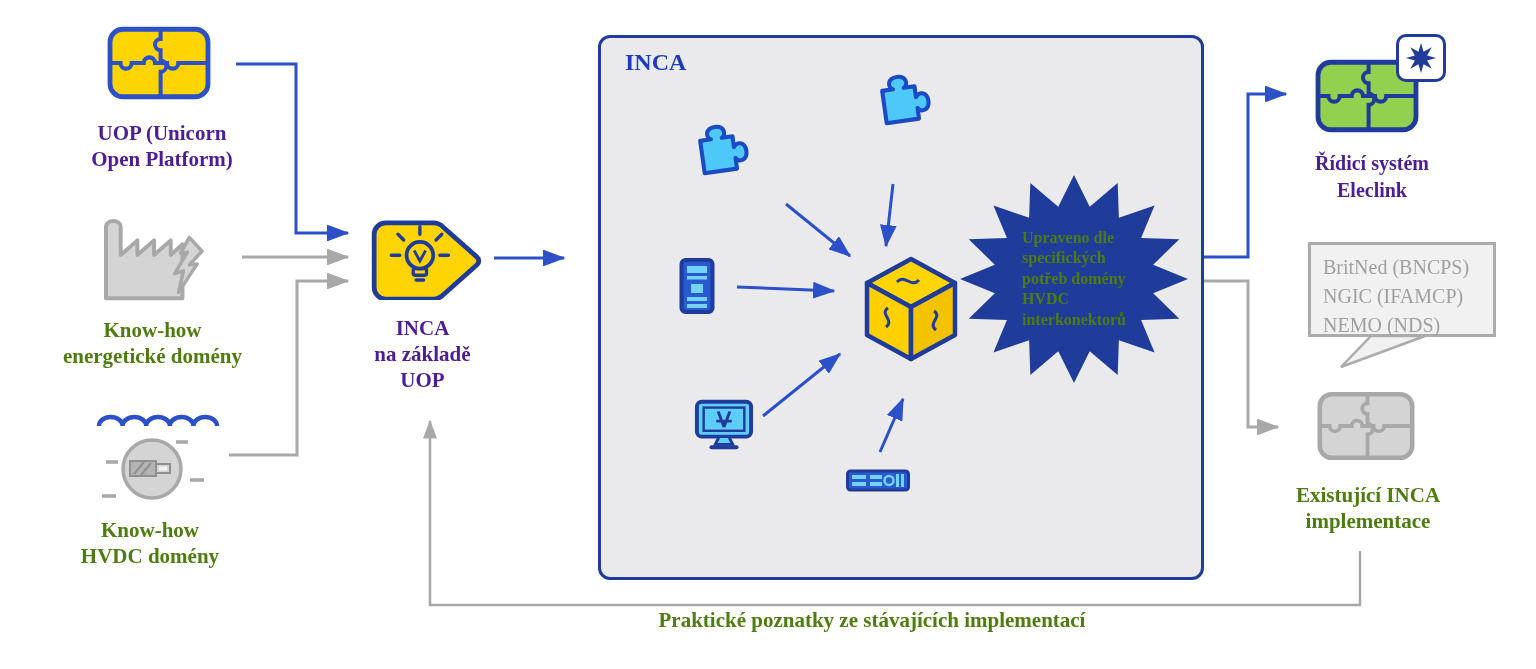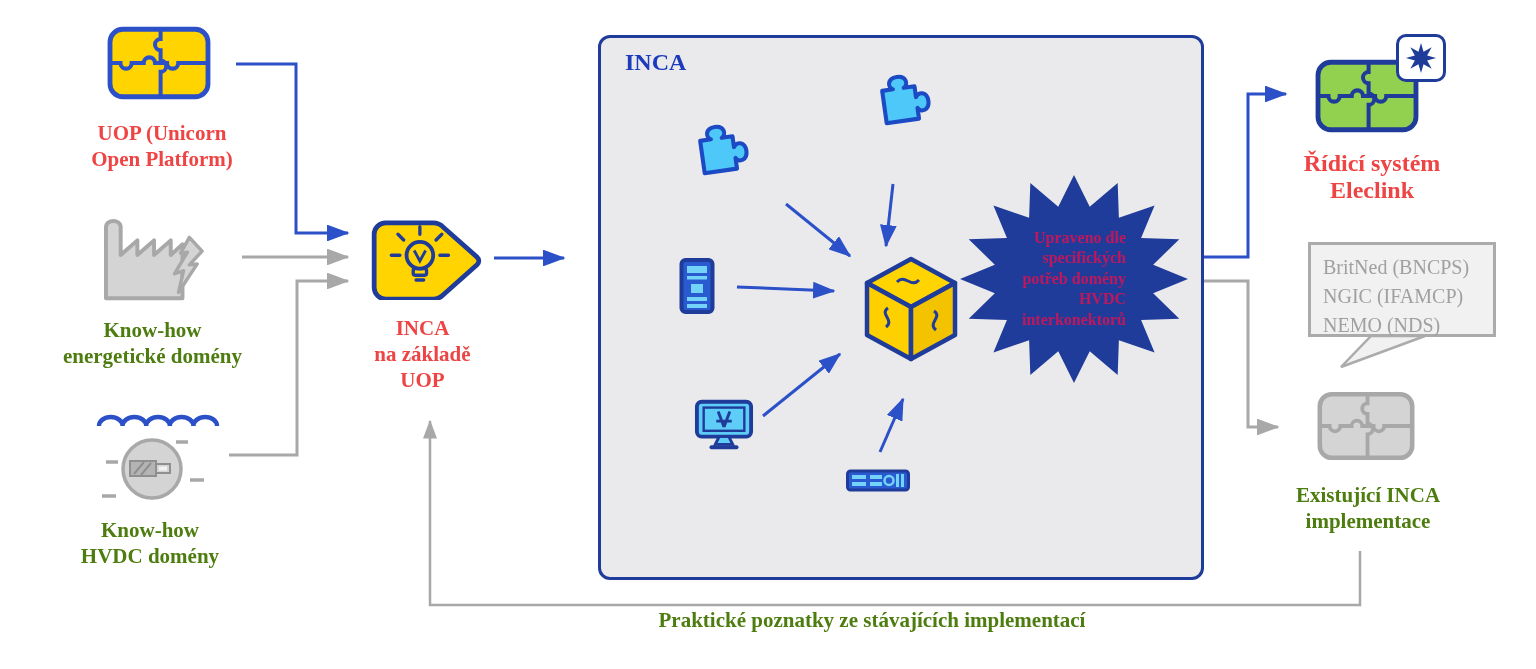--- a/index.html
+++ b/index.html
@@ -2,36 +2,36 @@
 <html><head>
 <meta charset="utf-8">
 <style>
   html,body{margin:0;padding:0;background:#ffffff;}
   .stage{
     position:relative;width:1536px;height:669px;background:#ffffff;overflow:hidden;
     font-family:Liberation Serif, serif;
   }
   .lbl{
     position:absolute;text-align:center;font-weight:bold;white-space:pre-line;
-    font-size:21px;line-height:26px;color:#ef4444;
+    font-size:21px;line-height:26px;color:#4c1d95;
   }
   .lbl.gray{color:#4d7c0f;}
   .inca-box{
     position:absolute;left:598px;top:35px;width:606px;height:545px;
     background:#eaeaed;border:3px solid #203c9a;border-radius:12px;box-sizing:border-box;z-index:1;
   }
   .box-title{
     position:absolute;left:24px;top:11px;font-size:24px;font-weight:bold;color:#1d3cbb;
   }
   .overlay{position:absolute;left:0;top:0;z-index:5;}
   .icon{position:absolute;z-index:10;}
   .starburst{position:absolute;left:958px;top:173px;width:232px;height:212px;z-index:4;}
   .starburst-text{
     position:absolute;inset:0;display:flex;align-items:center;justify-content:center;
-    text-align:right;color:#be185d;font-weight:bold;font-size:16px;line-height:20.5px;
+    text-align:left;color:#4d7c0f;font-weight:bold;font-size:16px;line-height:20.5px;
     white-space:pre-line;z-index:11;
   }
   .bubble{
     position:absolute;left:1308px;top:242px;width:188px;height:95px;box-sizing:border-box;
     background:#f1f1f1;border:3px solid #ababab;z-index:6;
   }
   .bubble-text{
     padding:8px 12px 0 12px;font-size:20px;line-height:29px;color:#a0a0a0;white-space:pre-line;
   }
   .badge{
@@ -213,21 +213,21 @@
       <rect x="5" y="5" width="122" height="84" rx="16" fill="#92d050" stroke="#203c9a" stroke-width="6"></rect>
       <path d="M68,5 v12 a7,7 0 0 0 0,14 v13 a7,7 0 0 1 0,14 v31" fill="none" stroke="#203c9a" stroke-width="5"></path>
       <path d="M5,47 h13 a7,7 0 0 0 14,0 h15 a7,7 0 0 1 14,0 h15 a7,7 0 0 0 14,0 h37" fill="none" stroke="#203c9a" stroke-width="5"></path>
     </svg>
   </div>
   <div class="badge">
     <svg width="34" height="34" viewBox="0 0 36 36">
       <polygon fill="#203c9a" points="34,18 24.5,20.7 29.3,29.3 20.7,24.5 18,34 15.3,24.5 6.7,29.3 11.5,20.7 2,18 11.5,15.3 6.7,6.7 15.3,11.5 18,2 20.7,11.5 29.3,6.7 24.5,15.3"></polygon>
     </svg>
   </div>
-  <div class="lbl" style="left:1274px;top:150px;width:196px;font-size:24px;line-height:27px;">Řídicí systém
+  <div class="lbl" style="left:1274px;top:150px;width:196px;font-size:20px;line-height:27px;">Řídicí systém
 Eleclink</div>
 
   <div class="bubble">
     <div class="bubble-text">BritNed (BNCPS)
 NGIC (IFAMCP)
 NEMO (NDS)</div>
   </div>
 
   <div class="icon" style="left:1316px;top:388px;">
     <svg width="100" height="76" viewBox="0 0 132 94">

